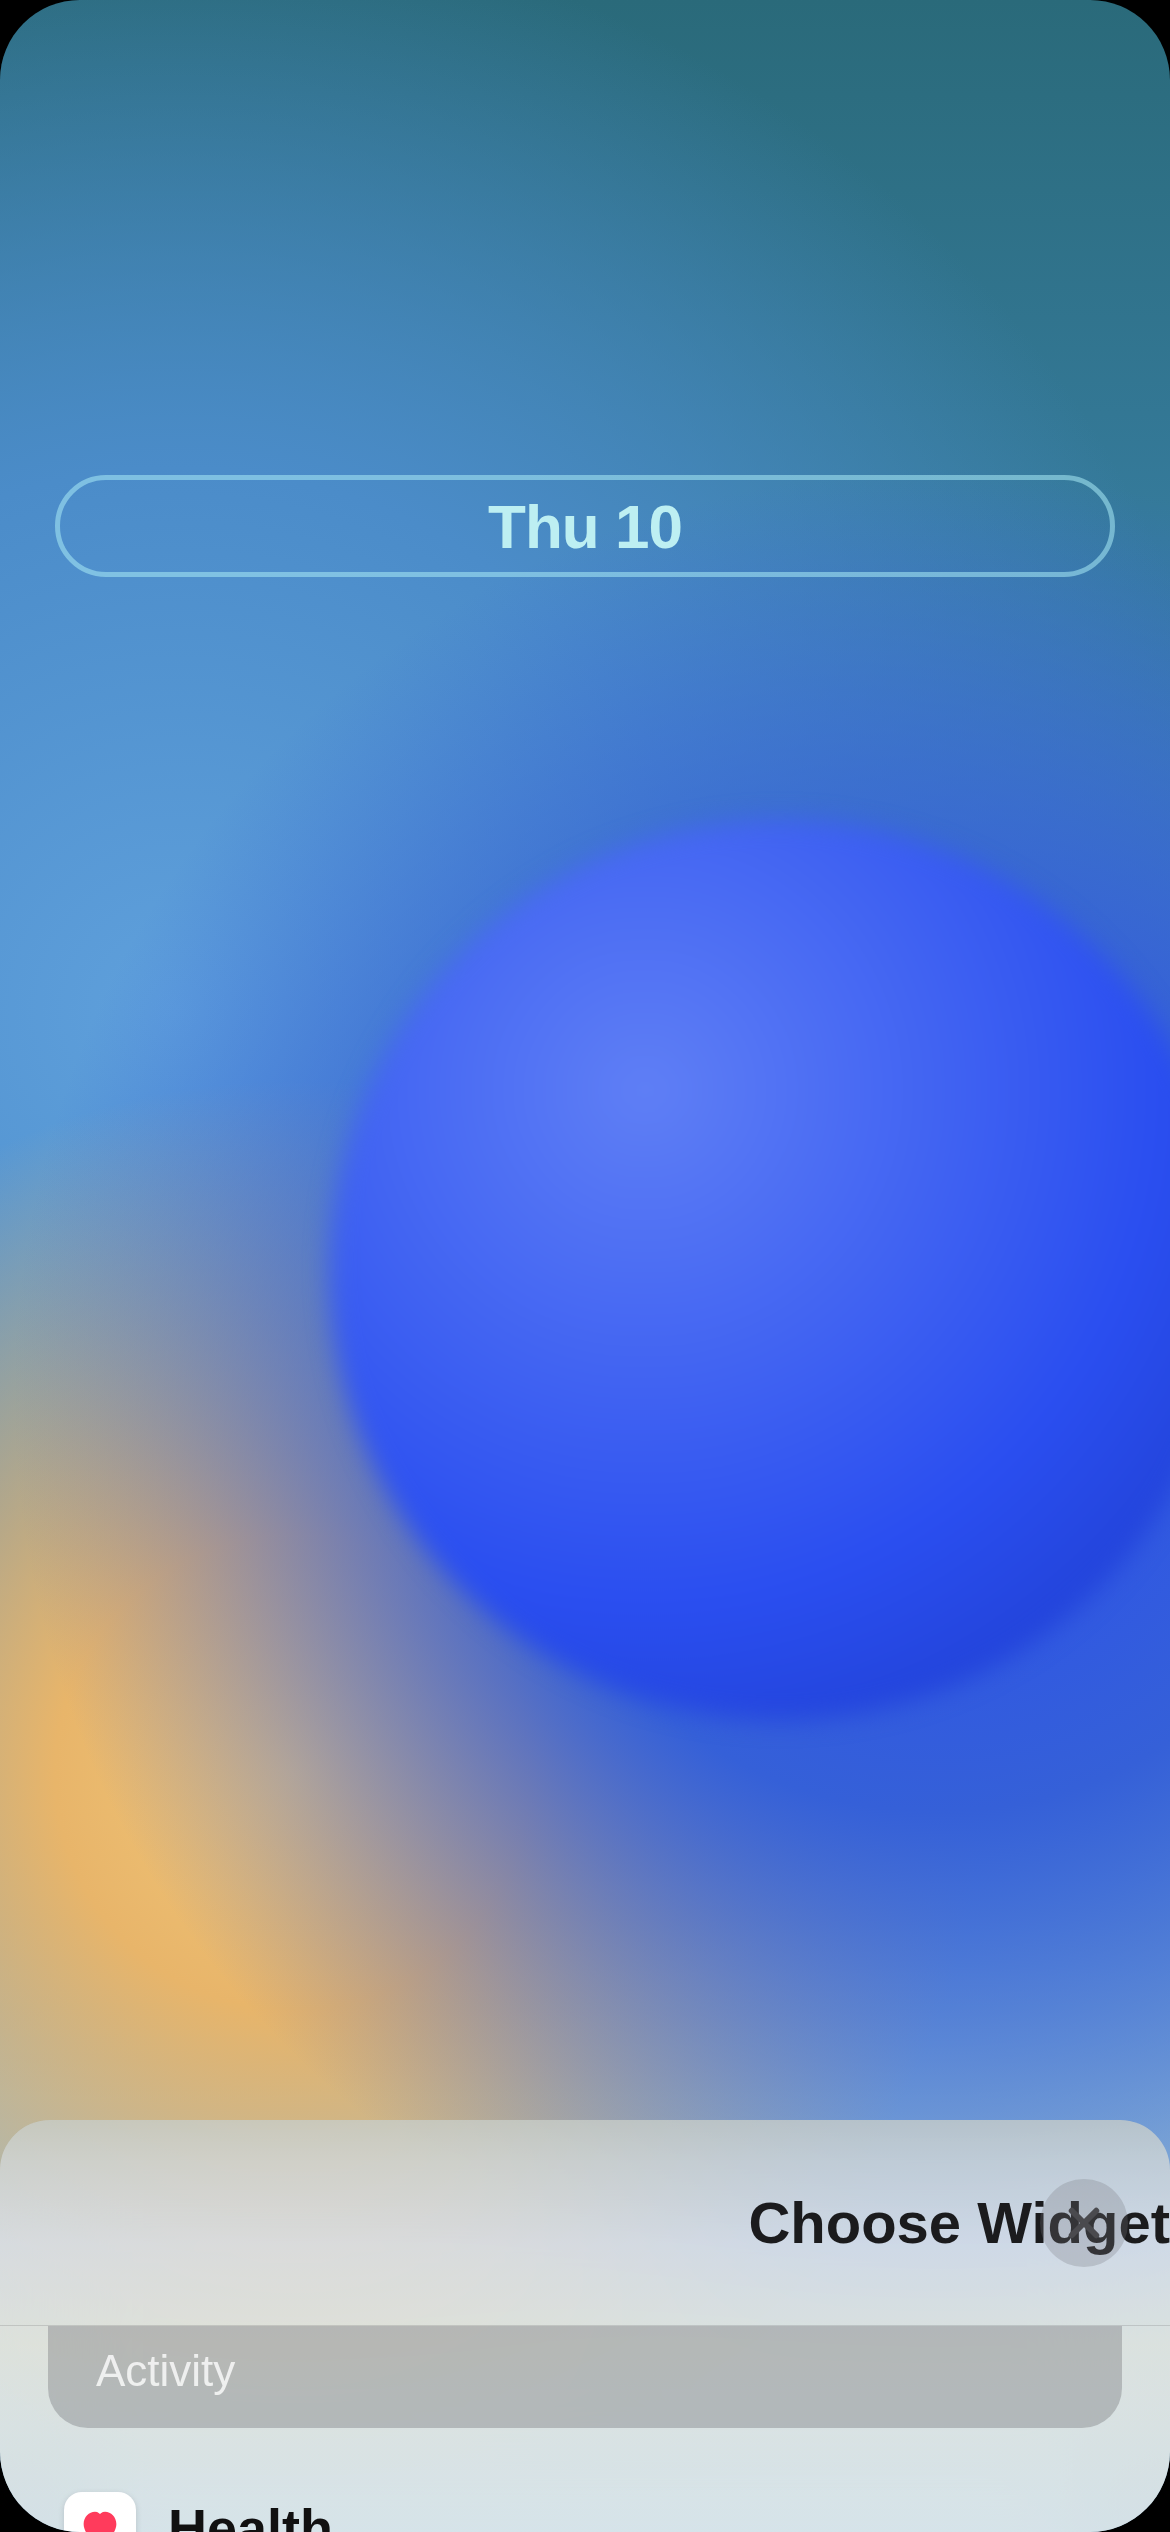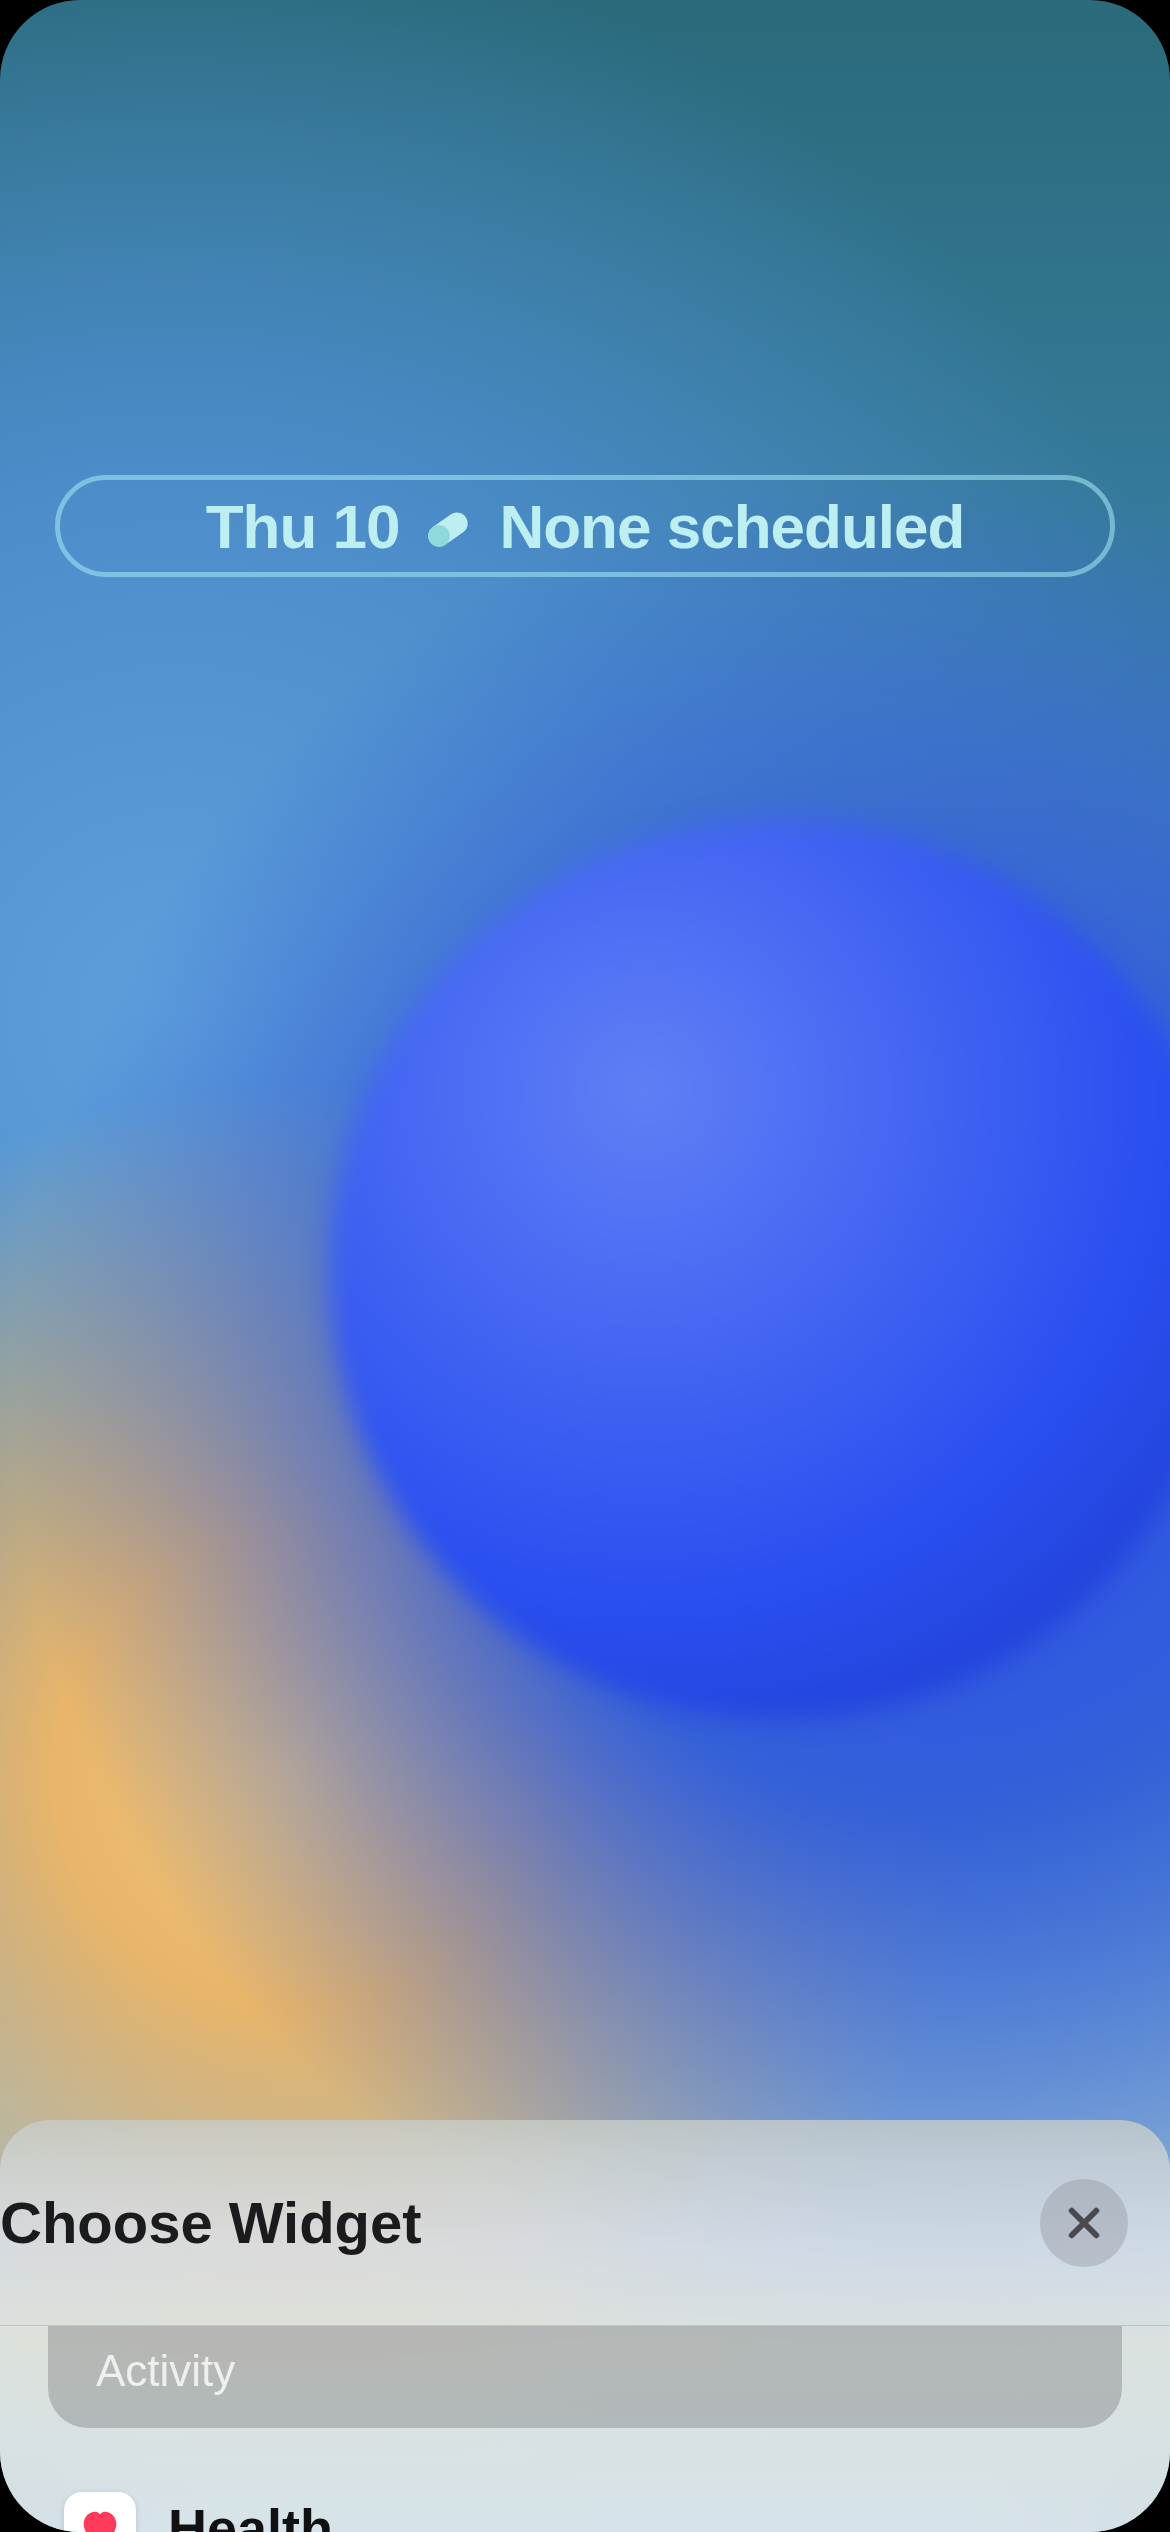--- a/index.html
+++ b/index.html
@@ -69,21 +69,21 @@
       rgba(210,215,215,0.78) 10%,
       rgba(225,228,235,0.78) 30%,
       rgba(235,235,225,0.78) 55%,
       rgba(225,235,238,0.78) 100%);
     backdrop-filter: blur(60px);
   }
   .sheet-header {
     position: relative;
     height: 206px;
     border-bottom: 1px solid rgba(0,0,0,0.12);
-    display: flex; align-items: center; justify-content: flex-start;
+    display: flex; align-items: center; justify-content: flex-end;
   }
   .sheet-title { font-size: 58px; font-weight: 700; color: #1b1b1d; }
   .close-btn {
     position: absolute; right: 42px; top: 50%; transform: translateY(-50%);
     width: 88px; height: 88px; border-radius: 50%;
     background: rgba(120,120,125,0.28);
     display: flex; align-items: center; justify-content: center;
   }
   .close-btn svg { width: 42px; height: 42px; }
 
@@ -127,29 +127,20 @@
 <body>
 
 <div class="wallpaper">
   <div class="wallpaper-bg"></div>
   <div class="wallpaper-orb"></div>
 
   <div class="top-pill">
     <span class="seg">
       <span>Thu 10</span>
     </span>
-    <span class="seg">
-      <span class="pill-icon">
-        <svg viewBox="0 0 48 48" fill="none">
-          <rect x="6" y="18" width="36" height="18" rx="9" transform="rotate(-35 24 27)" fill="#bdeff2"></rect>
-          <rect x="6" y="18" width="18" height="18" rx="9" transform="rotate(-35 24 27)" fill="#8fd9dc"></rect>
-        </svg>
-      </span>
-      <span>None scheduled</span>
-    </span>
   </div>
 
 
   <div class="sheet">
     <div class="sheet-header">
       <span class="sheet-title">Choose Widget</span>
       <div class="close-btn">
         <svg viewBox="0 0 24 24">
           <path d="M5 5 L19 19 M19 5 L5 19" stroke="#4a4a4e" stroke-width="3.4" stroke-linecap="round"></path>
         </svg>

